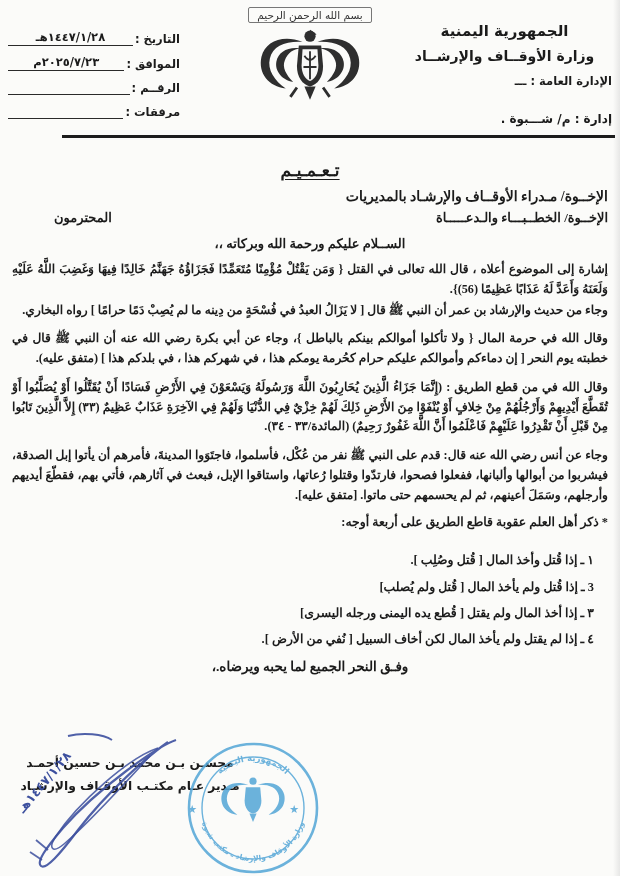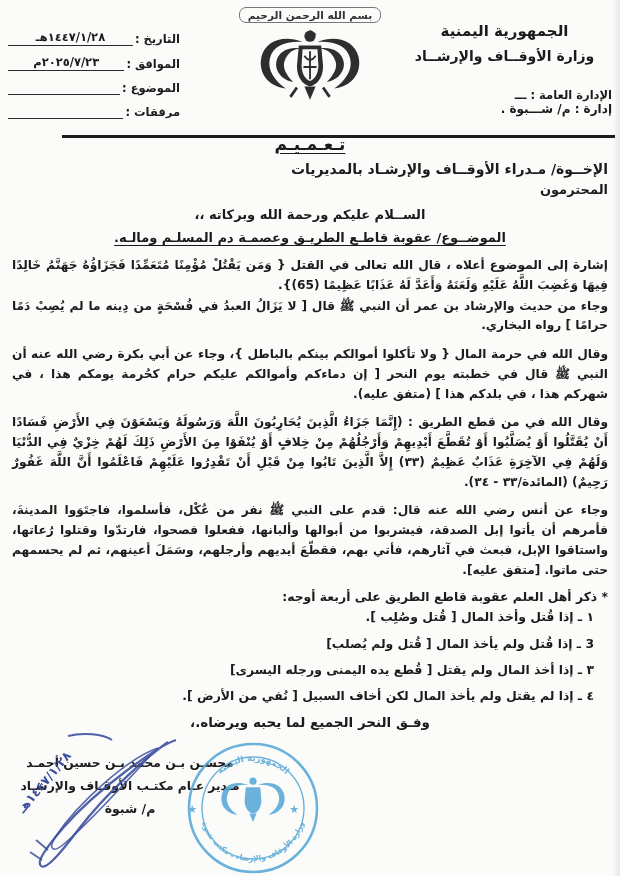--- a/index.html
+++ b/index.html
@@ -9,46 +9,46 @@
     position:relative; width:620px; height:876px; overflow:hidden;
     background:linear-gradient(to left, #e7e7e6 0px, #fbfbf9 7px),
                linear-gradient(to top, #ededec 0px, #fbfbf9 5px);
     background-color:#fbfbf9;
   }
   
   .hdr-right { position:absolute; top:22px; right:8px; width:215px; direction:rtl; }
   .hdr-right .center-lines { text-align:center; }
   .republic { font-size:15px; font-weight:bold; letter-spacing:.5px; }
   .ministry { font-size:14px; font-weight:bold; margin-top:8px; }
-  .hdr-line-sm { font-size:11.5px; font-weight:bold; text-align:right; margin-top:24px; }
-  .hdr-line-sm2 { font-size:12px; font-weight:bold; text-align:right; margin-top:0; }
+  .hdr-line-sm { font-size:11.5px; font-weight:bold; text-align:right; margin-top:10px; }
+  .hdr-line-sm2 { font-size:12px; font-weight:bold; text-align:right; margin-top:24px; }
 
   .hdr-center { position:absolute; top:4px; left:50%; transform:translateX(-50%); width:150px; text-align:center; }
-  .bismillah { display:inline-block; border:1px solid #777; padding:1px 8px; font-size:10.5px; font-weight:bold; color:#333; border-radius:7px; }
+  .bismillah { display:inline-block; border:1px solid #777; padding:1px 8px; font-size:10.5px; font-weight:normal; color:#333; border-radius:2px; }
   .eagle { margin-top:2px; }
 
   .hdr-left { position:absolute; top:30px; left:8px; width:172px; direction:rtl; }
   .field-row { display:flex; align-items:flex-end; margin-bottom:9px; }
   .field-label { font-size:11.5px; font-weight:bold; white-space:nowrap; }
   .field-value { flex:1; border-bottom:1.6px solid #2a2a2a; text-align:center; font-size:11.5px; font-weight:bold; min-height:15px; line-height:15px; margin-right:2px; }
 
   .rule { position:absolute; top:135px; left:62px; right:5px; height:2.6px; background:#1c1c1c; }
 
   
-  .content { position:absolute; top:134px; right:12px; left:12px; direction:rtl; }
+  .content { position:absolute; top:160px; right:12px; left:12px; direction:rtl;font-family:Liberation Serif, serif; }
   .doc-title { text-align:center; font-size:17px; font-weight:bold; text-decoration:underline; text-underline-offset:3px; margin-bottom:7px; }
   .recip-line1 { font-size:14px; font-weight:bold; margin-bottom:5px; }
   .recip-row { display:flex; justify-content:space-between; align-items:baseline; font-size:13px; font-weight:bold; padding-left:42px; }
   .greeting { text-align:center; font-size:13px; font-weight:bold; margin:10px 0 8px; }
   .subject { text-align:center; font-size:13px; font-weight:bold; text-decoration:underline; text-underline-offset:3px; margin-bottom:11px; }
 
   .body-par { font-size:12.2px; font-weight:bold; line-height:1.62; text-align:justify; }
   .mb-small { margin-bottom:1px; }
   .mb-par { margin-bottom:9px; }
-  .list-intro { font-size:12.4px; font-weight:bold; margin-top:3px; margin-bottom:3px; }
+  .list-intro { font-size:12.4px; font-weight:bold; margin-top:3px; margin-bottom:21px; }
   .list-item { font-size:12.4px; font-weight:bold; line-height:1.55; padding-right:14px; margin-bottom:7px;text-align:right; }
   .closing { text-align:center; font-size:13.5px; font-weight:bold; margin-top:9px; }
 
   
   .sig-text { position:absolute; top:752px; left:4px; width:252px; direction:rtl; text-align:center; font-weight:bold; font-size:12.3px; line-height:1.85; }
   .sig-office { font-size:12.5px; }
   .stamp { position:absolute; top:740px; left:183px; width:140px; height:136px; opacity:.88; }
   .sig-scrawl { position:absolute; top:728px; left:8px; width:200px; height:146px; }
   .hand-date { position:absolute; top:806px; left:14px; transform:rotate(-50deg); transform-origin:left top;
                color:#3c4f9e; font-size:12.5px; font-weight:bold; letter-spacing:1px; direction:rtl; white-space:nowrap; }
@@ -89,61 +89,60 @@
   <div class="hdr-left">
     <div class="field-row">
       <span class="field-label">التاريخ :</span>
       <span class="field-value">١٤٤٧/١/٢٨هـ</span>
     </div>
     <div class="field-row">
       <span class="field-label">الموافق :</span>
       <span class="field-value">٢٠٢٥/٧/٢٣م</span>
     </div>
     <div class="field-row">
-      <span class="field-label">الموضوع :</span>
+      <span class="field-label">الرقــم :</span>
       <span class="field-value"></span>
     </div>
     <div class="field-row">
       <span class="field-label">مرفقات :</span>
       <span class="field-value"></span>
     </div>
   </div>
 
   <div class="rule"></div>
 
   <div class="content">
     <div class="doc-title">تـعـمـيـم</div>
 
     <div class="recip-line1">الإخــوة/ مـدراء الأوقــاف والإرشـاد بالمديريات</div>
     <div class="recip-row">
+      <span>الإخــوة/ الخطــبـــاء والـدعـــــاة</span>
       <span>المحترمون</span>
     </div>
 
     <div class="greeting">الســلام عليكم ورحمة الله وبركاته ،،</div>
-    <div class="subject">الموضــوع/ عقوبة قاطـع الطريـق وعصمـة دم المسلـم ومالـه.</div>
 
-    <p class="body-par mb-small">إشارة إلى الموضوع أعلاه ، قال الله تعالى في القتل { وَمَن يَقْتُلْ مُؤْمِنًا مُتَعَمِّدًا فَجَزَاؤُهُ جَهَنَّمُ خَالِدًا فِيهَا وَغَضِبَ اللَّهُ عَلَيْهِ وَلَعَنَهُ وَأَعَدَّ لَهُ عَذَابًا عَظِيمًا (65)}.</p>
+    <p class="body-par mb-small">إشارة إلى الموضوع أعلاه ، قال الله تعالى في القتل { وَمَن يَقْتُلْ مُؤْمِنًا مُتَعَمِّدًا فَجَزَاؤُهُ جَهَنَّمُ خَالِدًا فِيهَا وَغَضِبَ اللَّهُ عَلَيْهِ وَلَعَنَهُ وَأَعَدَّ لَهُ عَذَابًا عَظِيمًا (56)}.</p>
     <p class="body-par mb-par">وجاء من حديث والإرشاد بن عمر أن النبي ﷺ قال [ لا يَزَالُ العبدُ في فُسْحَةٍ من دِينه ما لم يُصِبْ دَمًا حرامًا ] رواه البخاري.</p>
     <p class="body-par mb-par">وقال الله في حرمة المال { ولا تأكلوا أموالكم بينكم بالباطل }، وجاء عن أبي بكرة رضي الله عنه أن النبي ﷺ قال في خطبته يوم النحر [ إن دماءكم وأموالكم عليكم حرام كحُرمة يومكم هذا ، في شهركم هذا ، في بلدكم هذا ] (متفق عليه).</p>
     <p class="body-par mb-par">وقال الله في من قطع الطريق : (إِنَّمَا جَزَاءُ الَّذِينَ يُحَارِبُونَ اللَّهَ وَرَسُولَهُ وَيَسْعَوْنَ فِي الأَرْضِ فَسَادًا أَنْ يُقَتَّلُوا أَوْ يُصَلَّبُوا أَوْ تُقَطَّعَ أَيْدِيهِمْ وَأَرْجُلُهُمْ مِنْ خِلافٍ أَوْ يُنْفَوْا مِنَ الأَرْضِ ذَلِكَ لَهُمْ خِزْيٌ فِي الدُّنْيَا وَلَهُمْ فِي الآخِرَةِ عَذَابٌ عَظِيمٌ (٣٣) إِلاَّ الَّذِينَ تَابُوا مِنْ قَبْلِ أَنْ تَقْدِرُوا عَلَيْهِمْ فَاعْلَمُوا أَنَّ اللَّهَ غَفُورٌ رَحِيمٌ) (المائدة/٣٣ - ٣٤).</p>
     <p class="body-par mb-par">وجاء عن أنس رضي الله عنه قال: قدم على النبي ﷺ نفر من عُكْل، فأسلموا، فاجتَوَوا المدينةَ، فأمرهم أن يأتوا إبل الصدقة، فيشربوا من أبوالها وألبانها، ففعلوا فصحوا، فارتدّوا وقتلوا رُعاتها، واستاقوا الإبل، فبعث في آثارهم، فأتي بهم، فقطّعَ أيديهم وأرجلهم، وسَمَلَ أعينهم، ثم لم يحسمهم حتى ماتوا. [متفق عليه].</p>
 
     <div class="list-intro">* ذكر أهل العلم عقوبة قاطع الطريق على أربعة أوجه:</div>
     <div class="list-item">١ ـ إذا قُتل وأخذ المال [ قُتل وصُلِب ].</div>
     <div class="list-item">3 ـ إذا قُتل ولم يأخذ المال [ قُتل ولم يُصلب]</div>
     <div class="list-item">٣ ـ إذا أخذ المال ولم يقتل [ قُطع يده اليمنى ورجله اليسرى]</div>
     <div class="list-item">٤ ـ إذا لم يقتل ولم يأخذ المال لكن أخاف السبيل [ نُفي من الأرض ].</div>
 
     <div class="closing">وفـق النحر الجميع لما يحبه ويرضاه.،</div>
   </div>
 
   <div class="sig-text">
     <div>محسـن بـن محمد بـن حسين أحمـد</div>
     <div>مـدير عـام مكتـب الأوقـاف والإرشـاد</div>
-    <div class="sig-office">م/ شبوة</div>
   </div>
 
   <div class="stamp">
     <svg width="140" height="136" viewBox="0 0 140 136">
       <defs>
         <path id="arcTop" d="M 23,68 A 47,47 0 0 1 117,68"></path>
         <path id="arcBot" d="M 17,68 A 53,53 0 0 0 123,68"></path>
       </defs>
       <circle cx="70" cy="68" r="64" fill="none" stroke="#58a8d8" stroke-width="2.6"></circle>
       <circle cx="70" cy="68" r="51" fill="none" stroke="#58a8d8" stroke-width="1.4"></circle>

